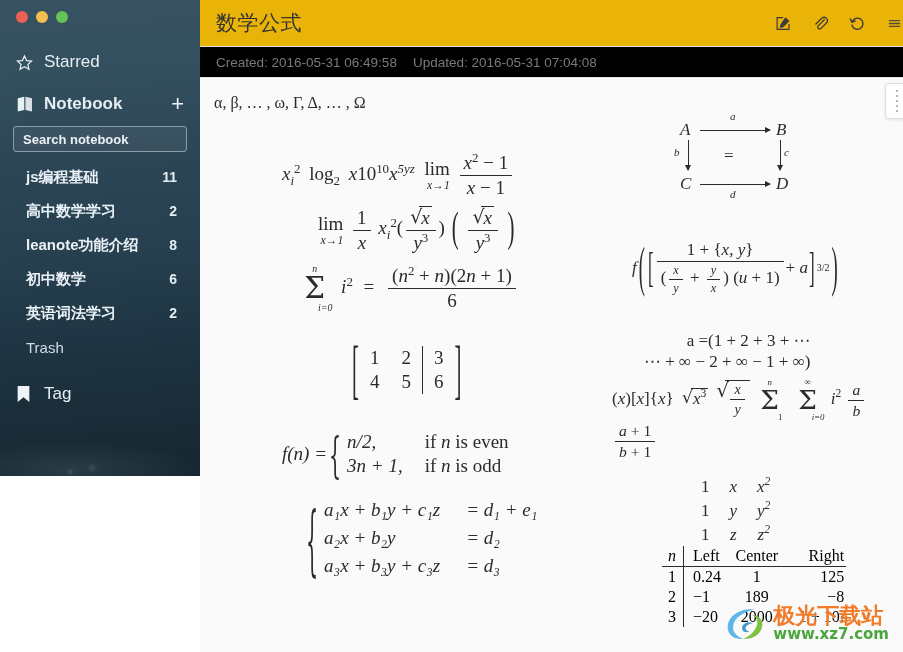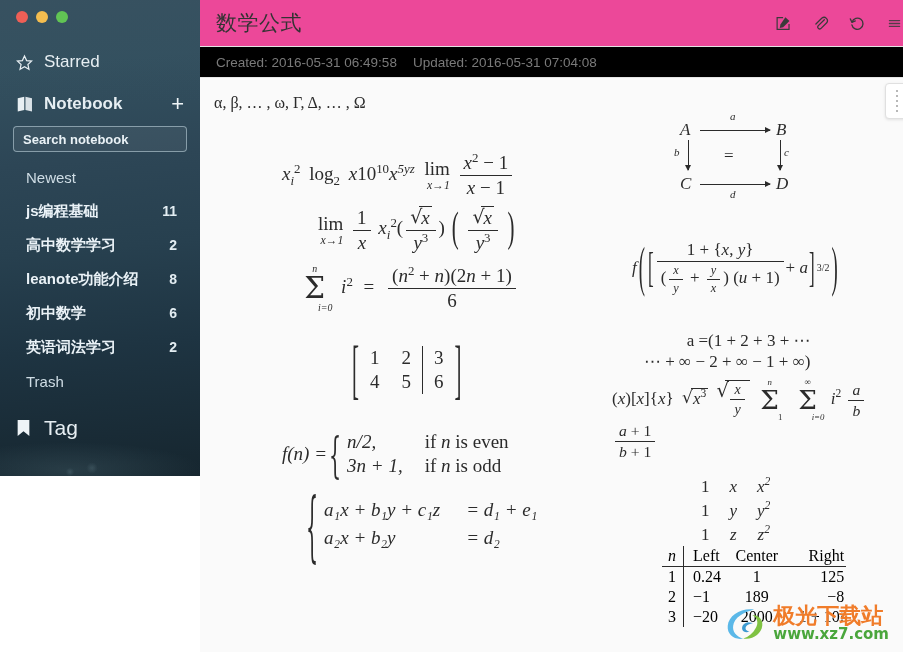--- a/index.html
+++ b/index.html
@@ -66,21 +66,21 @@
 
   .side-row {
     display: flex; align-items: center;
     height: 36px;
     padding: 0 16px;
     color: #e6eef2;
     font-size: 16px;
   }
   .side-row.starred { margin-top: 21px; font-size: 17px; }
   .side-row.notebook { margin-top: 6px; font-weight: bold; font-size: 17px; }
-  .side-row.tag { margin-top: 12px; font-size: 21px; }
+  .side-row.tag { margin-top: 12px; font-size: 17px; }
   .side-icon {
     width: 22px; display: inline-flex; align-items: center; justify-content: flex-start;
     color: #e8eff3;
   }
   .side-label { margin-left: 6px; }
   .plus {
     margin-left: auto; font-size: 22px; line-height: 1; font-weight: 300;
     color: #eef4f7;
   }
 
@@ -113,21 +113,21 @@
   
   .main {
     position: relative;
     width: 703px; height: 652px;
     background: #fafafa;
     display: flex; flex-direction: column;
     overflow: hidden;
   }
   .note-header {
     height: 47px;
-    background: #ec4899;
+    background: #eab308;
     border-bottom: 1px solid #e3e3e3;
     display: flex; align-items: center;
     padding: 0 14px 0 16px;
   }
   .note-title {
     font-size: 21px; color: #333; font-weight: normal;
     letter-spacing: 0.5px;
   }
   .header-tools { margin-left: auto; display: flex; align-items: center; gap: 20px; }
   .tool-icon { color: #3a3a3a; display: inline-flex; }
@@ -329,24 +329,20 @@
         </span>
         <span class="side-label">Notebook</span>
         <span class="plus">+</span>
       </div>
 
       <div class="search-wrap">
         <input class="search-box" type="text" placeholder="Search notebook" style="">
       </div>
 
       <div class="nb-list">
-        <div class="nb-item plain">
-          <span>Newest</span>
-          <span class="nb-count"></span>
-        </div>
         <div class="nb-item bold">
           <span>js编程基础</span>
           <span class="nb-count">11</span>
         </div>
         <div class="nb-item bold">
           <span>高中数学学习</span>
           <span class="nb-count">2</span>
         </div>
         <div class="nb-item bold">
           <span>leanote功能介绍</span>
@@ -516,20 +512,24 @@
           <table class="sys-tbl">
             <tbody>
                 <tr>
               <td class="it">a₁x + b₁y + c₁z</td>
               <td class="r it">= d₁ + e₁</td>
             </tr>
             <tr>
               <td class="it">a₂x + b₂y</td>
               <td class="r it">= d₂</td>
             </tr>
+            <tr>
+              <td class="it">a₃x + b₃y + c₃z</td>
+              <td class="r it">= d₃</td>
+            </tr>
           </tbody>
             </table>
         </span>
       </div>
 
       <div class="f math cd" style="left:480px; top:20px; font-size:17px; width:110px; height:84px;">
         <span class="it" style="position:absolute; left:0; top:22px;">A</span>
         <span class="it" style="position:absolute; left:96px; top:22px;">B</span>
         <span class="it" style="position:absolute; left:0; top:76px;">C</span>
         <span class="it" style="position:absolute; left:96px; top:76px;">D</span>

